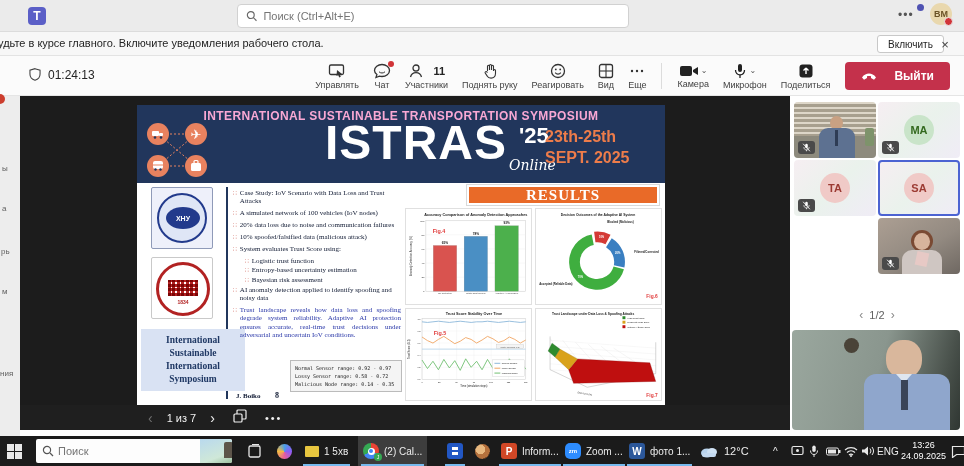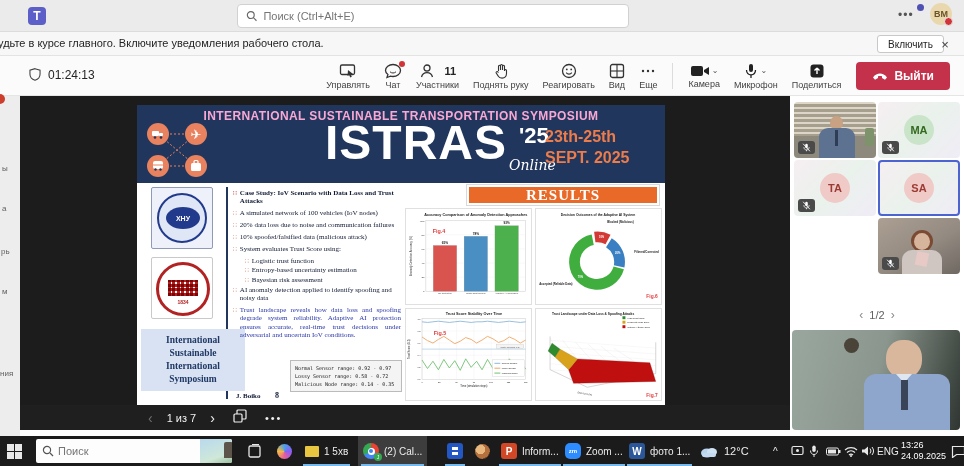--- a/index.html
+++ b/index.html
@@ -26,21 +26,21 @@
   .timer{position:absolute;left:28px;top:11px;display:flex;align-items:center;gap:6px;font-size:12px;color:#242424}
   .controls{position:absolute;right:14px;top:2px;height:36px;display:flex;align-items:center}
   .ctrl{display:flex;flex-direction:column;align-items:center;margin:0 7px;position:relative}
   .ctrl svg{display:block}
   .ctrl-label{font-size:9px;color:#424242;margin-top:1px;white-space:nowrap}
   .red-dot{position:absolute;right:-3px;top:-2px;width:6px;height:6px;border-radius:50%;background:#d13438}
   .count{font-size:11px;font-weight:bold;color:#242424;margin-left:8px}
   .icon-row{display:flex;align-items:center;gap:2px}
   .chev{font-size:8px;color:#555}
   .vdiv{width:1px;height:26px;background:#dcdcdc;margin:0 8px}
-  .leave-btn{display:flex;align-items:center;gap:6px;background:#c4314b;color:#fff;font-size:12px;font-weight:bold;border-radius:4px;padding:7px 16px;margin-left:8px}
+  .leave-btn{display:flex;align-items:center;gap:17px;background:#c4314b;color:#fff;font-size:12px;font-weight:bold;border-radius:4px;padding:7px 16px;margin-left:8px}
 
   
   #main{position:absolute;left:0;top:96px;width:964px;height:340px;background:#fff}
   #rail{position:absolute;left:0;top:0;width:20px;height:340px;background:#ededed}
   .rail-frag{position:absolute;font-size:8px;color:#616161}
   .rail-dot{position:absolute;left:-5px;top:-2px;width:10px;height:10px;border-radius:50%;background:#cc3e2e}
   #stage{position:absolute;left:20px;top:0;width:770px;height:334px;background:#1c1c1c}
   #panel{position:absolute;left:790px;top:0;width:174px;height:340px;background:#fff}
 
   
@@ -54,21 +54,21 @@
   .hdr-icons{position:absolute;left:6px;top:16px}
 
   #slide-body{position:absolute;left:0;top:78px;width:528px;height:222px;background:#fff}
   .col-rule{position:absolute;left:89px;top:4px;width:2px;height:212px;background:#21365c}
   .logo-box{position:absolute;left:4px;width:82px;height:66px;background:#fff;display:flex;align-items:center;justify-content:center}
   .caption-panel{position:absolute;left:4px;top:146px;width:104px;height:62px;background:#d9e2f3;display:flex;flex-direction:column;align-items:center;justify-content:center;font-family:"Liberation Serif",serif;font-weight:bold;color:#1f3864;font-size:9.5px;line-height:1.35;text-align:center}
   .bullets{position:absolute;left:96px;top:6px;width:168px;font-family:"Liberation Serif",serif;color:#101a33;font-size:7px;line-height:1.18}
   .bl{display:flex;gap:3px;margin-bottom:3.5px}
   .bl .mk{color:#c0392b;font-size:6px;line-height:1.4;flex:none}
   .bl.sub{margin-left:12px;margin-bottom:1.5px}
-  .bl.bold{font-weight:bold}
+  .bl.bold{font-weight:normal}
   .bl.blue{color:#2937a8;text-align:justify}
   .code-box{position:absolute;left:153px;top:177px;width:112px;background:#f4f4f4;border:1px solid #bbb;font-family:"DejaVu Sans Mono",monospace;font-size:5px;line-height:1.6;padding:3px 4px;white-space:pre-line;color:#222}
   .slide-footer-author{position:absolute;left:99px;top:209px;font-family:"Liberation Serif",serif;font-weight:bold;font-size:7px;color:#101a33}
   .slide-footer-page{position:absolute;left:138px;top:208px;font-family:"Liberation Serif",serif;font-weight:bold;font-size:8px;color:#101a33}
   .slide-footer-date{position:absolute;left:180px;top:223px;font-family:"Liberation Serif",serif;font-size:7px;color:#101a33}
   .results-banner{position:absolute;left:330px;top:2px;width:192px;height:20px;background:#e96a28;border:2px solid #fff;box-shadow:0 0 0 1px #d9d9d9;display:flex;align-items:center;justify-content:center;color:#fff;font-family:"Liberation Serif",serif;font-weight:bold;font-size:15px;letter-spacing:1px}
   .chart{position:absolute;background:#fff;border:1px solid #e0e0e0}
   #chart-bar{left:268px;top:25px;width:127px;height:97px}
   #chart-donut{left:398px;top:25px;width:127px;height:97px}
   #chart-line{left:268px;top:125px;width:127px;height:93px}
@@ -125,21 +125,21 @@
   .tb{position:absolute;top:0;height:30px;display:flex;align-items:center;gap:5px;padding:0 5px}
   .tb.open::after{content:'';position:absolute;left:3px;right:3px;bottom:0;height:2px;background:#76b9ed}
   .tb.active{background:#3d3d3d}
   .tb-label{color:#ededed;font-size:10px;white-space:nowrap}
   .tb-search{position:absolute;left:36px;top:3px;width:196px;height:24px;background:#fdfdfd;border-radius:2px;display:flex;align-items:center;overflow:hidden}
   .tb-search input{border:none;outline:none;flex:1;font-size:11px;color:#333;padding-left:4px;background:transparent;font-family:"Liberation Sans",sans-serif}
   .tb-search .thumb{width:58px;height:24px;flex:none;background:linear-gradient(160deg,#b9d9ee 0%,#cfe8d8 55%,#6f9b6b 100%);position:relative}
   .tb-search .thumb::after{content:'';position:absolute;left:24px;top:3px;width:9px;height:16px;background:#5d554a;border-radius:2px 2px 0 0}
   .app-sq{width:16px;height:16px;border-radius:3px;display:flex;align-items:center;justify-content:center;color:#fff;font-weight:bold}
   .tray-txt{color:#ededed;font-size:10px}
-  .clock{color:#fff;font-size:9px;line-height:1.25;text-align:left}
+  .clock{color:#fff;font-size:9px;line-height:1.25;text-align:center}
 </style>
 </head>
 <body>
 
 <div id="topbar">
   <div class="teams-logo">T</div>
   <div class="searchbox">
     <svg width="12" height="12" viewBox="0 0 12 12">
         <circle cx="5" cy="5" r="3.6" fill="none" stroke="#666" stroke-width="1.2"></circle>
         <line x1="8" y1="8" x2="11" y2="11" stroke="#666" stroke-width="1.2"></line>

